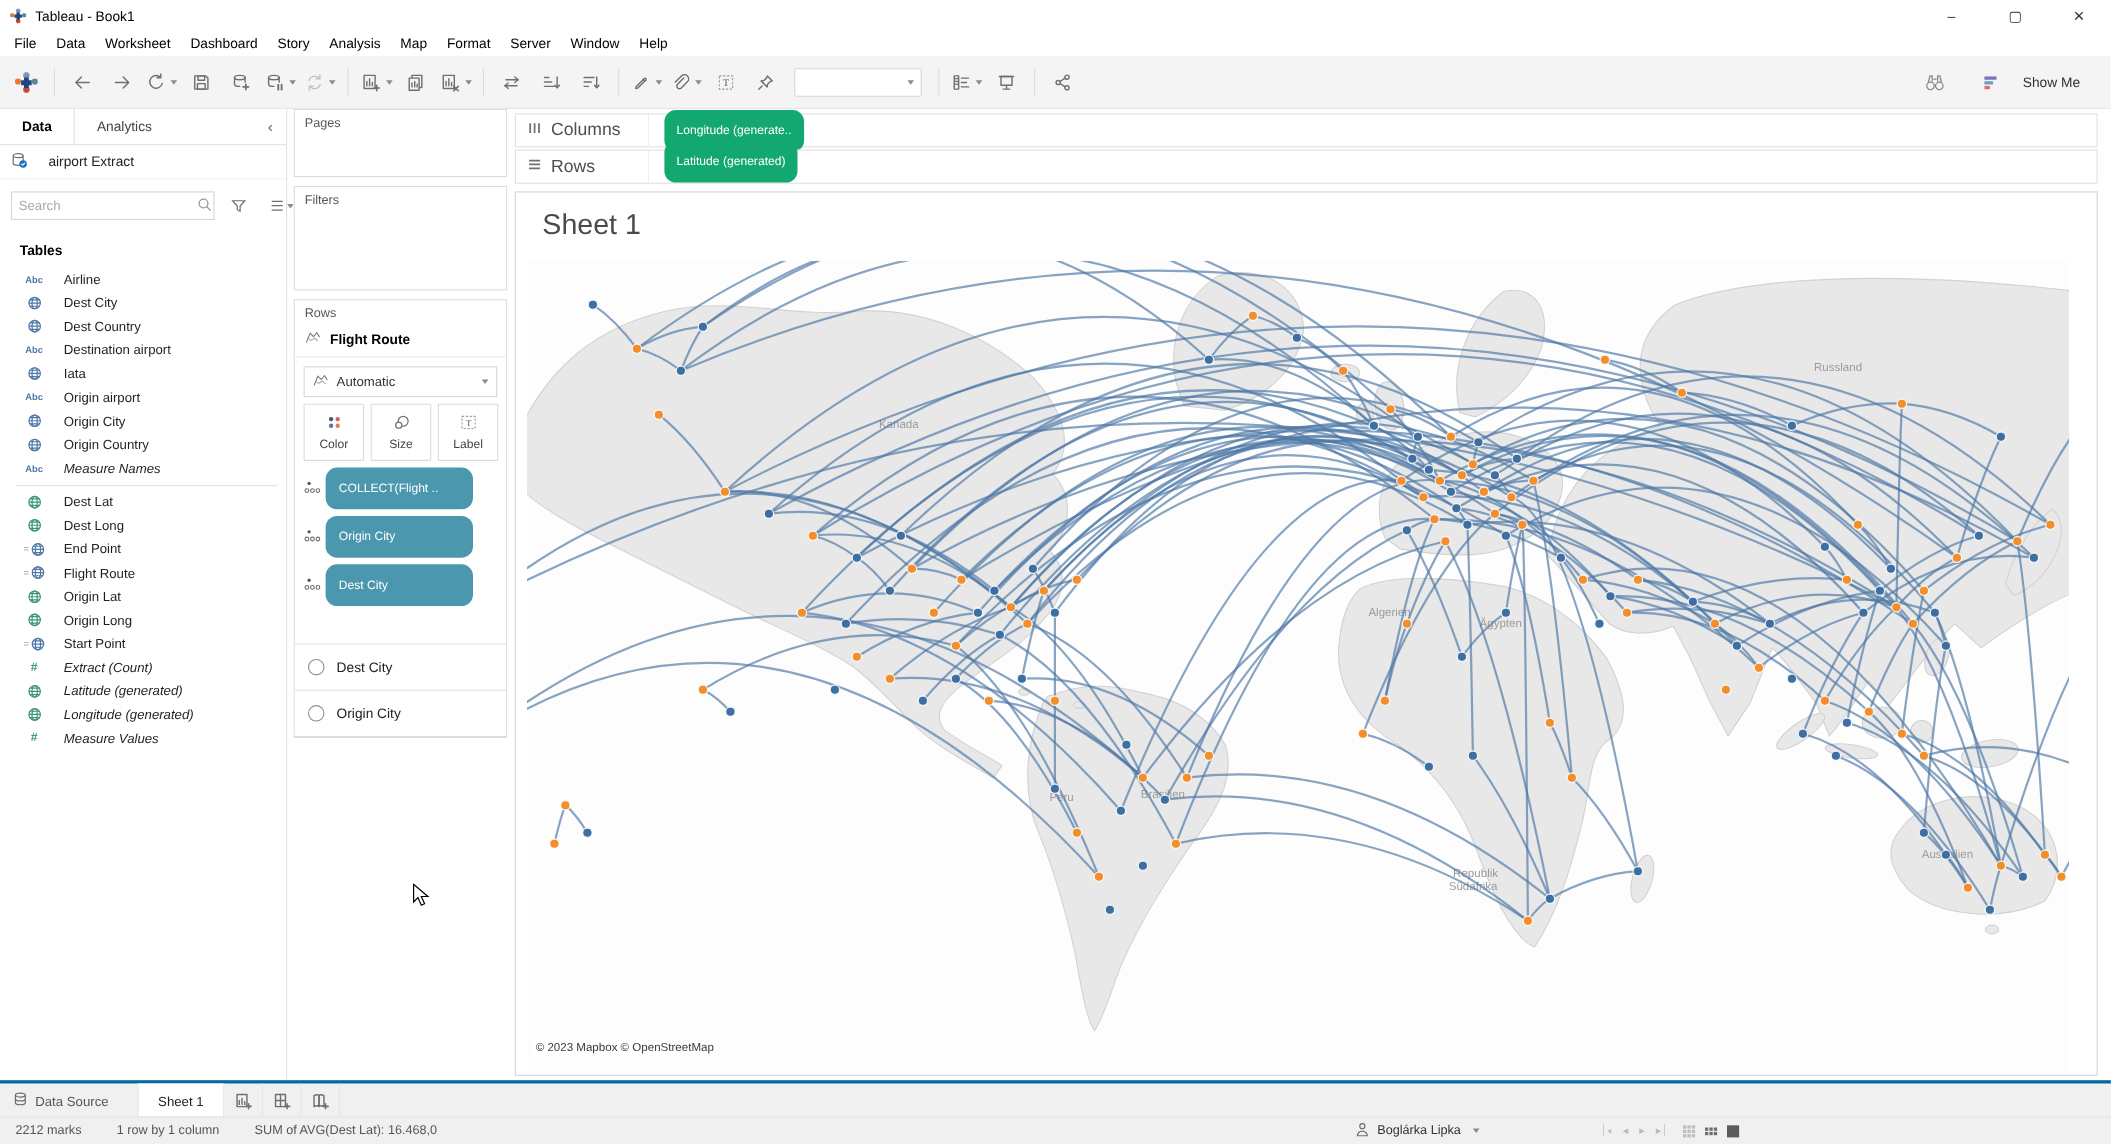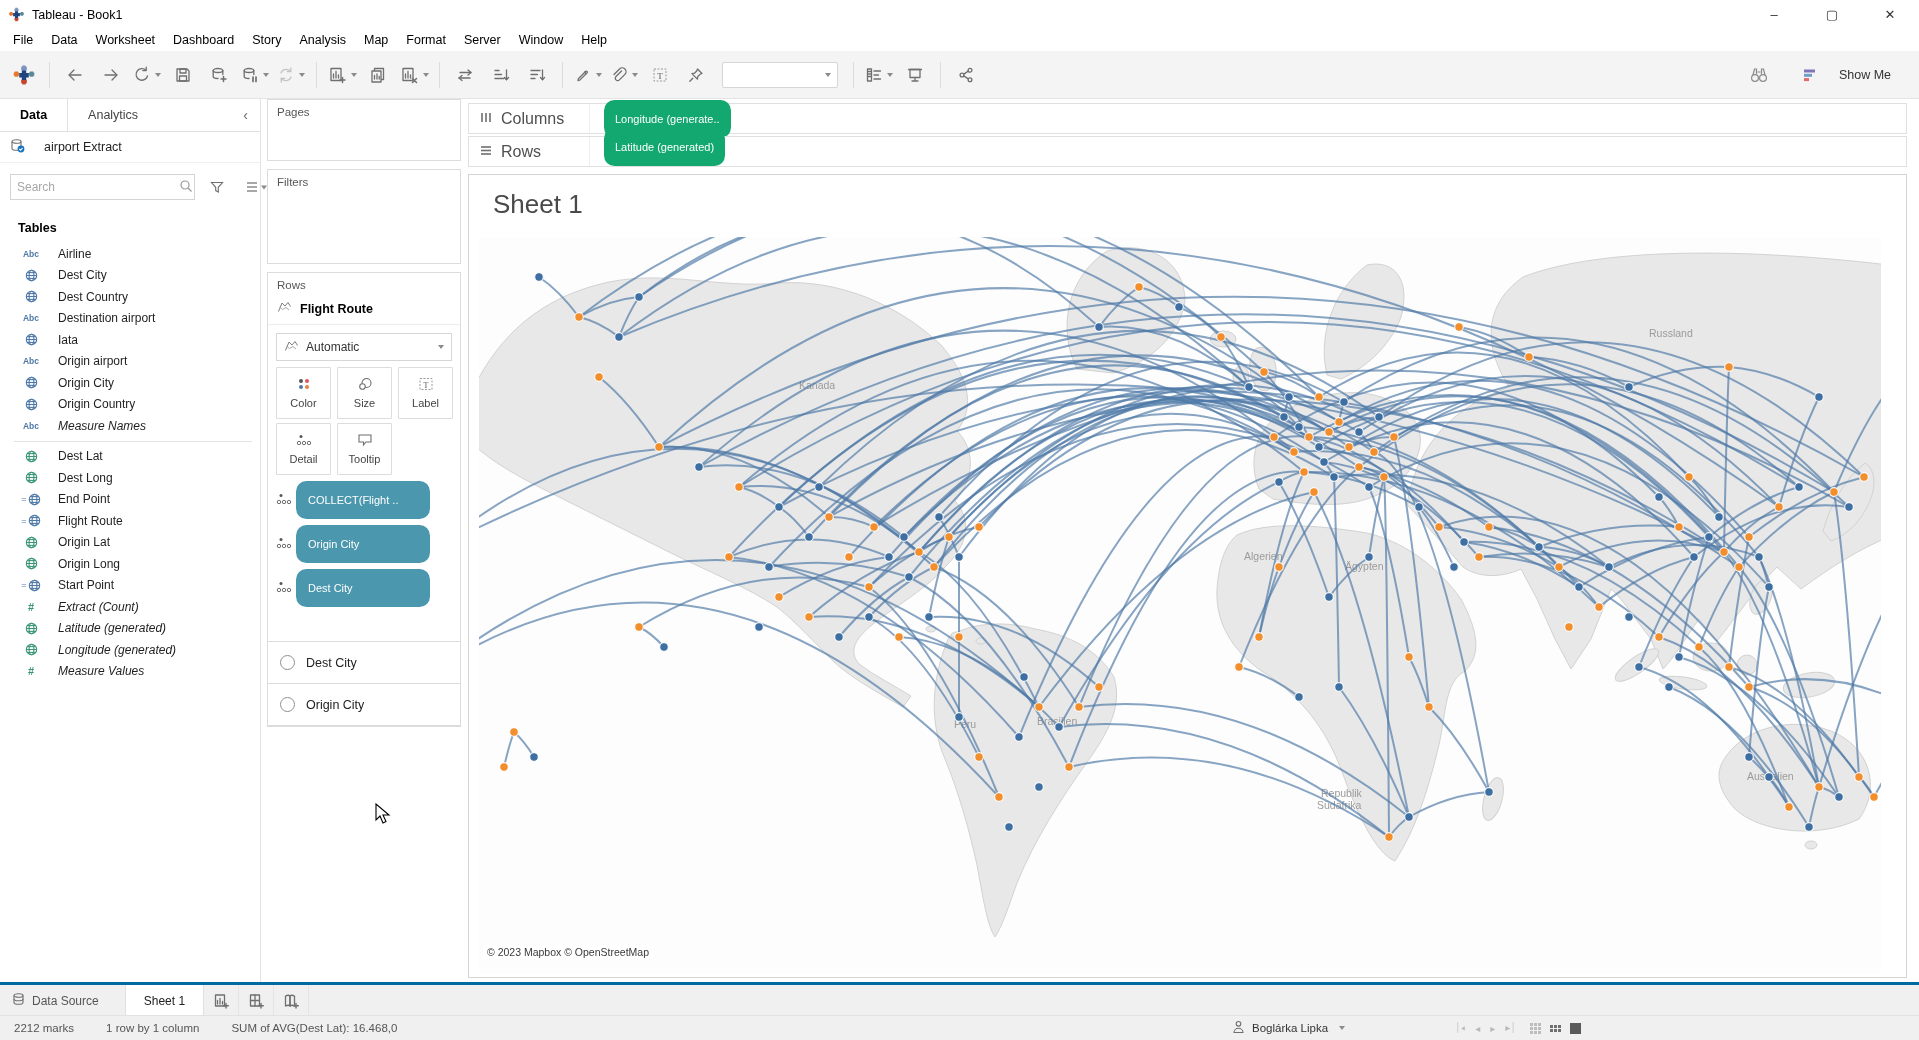--- a/index.html
+++ b/index.html
@@ -688,39 +688,20 @@
                 </g>
               </svg></span>
             <span>Size</span>
           </div>
           <div class="mbtn">
             <span><svg width="16" height="14" viewBox="0 0 16 14">
                 <rect x="2" y="1.5" width="12" height="11" fill="none" stroke="#9a9a9a" stroke-dasharray="2,1.5"></rect>
                 <text x="8" y="10.5" font-size="8" text-anchor="middle" fill="#555" font-family="Liberation Serif,serif">T</text>
               </svg></span>
             <span>Label</span>
-          </div>
-        </div>
-      <div class="markbtns" id="markbtns2">
-          <div class="mbtn">
-            <span><svg width="16" height="14" viewBox="0 0 16 14">
-                <circle cx="5" cy="3.5" r="1.5" fill="#555"></circle>
-                <g fill="none" stroke="#6f6f6f" stroke-width="1">
-                  <circle cx="3" cy="10" r="1.7"></circle>
-                  <circle cx="8" cy="10" r="1.7"></circle>
-                  <circle cx="13" cy="10" r="1.7"></circle>
-                </g>
-              </svg></span>
-            <span>Detail</span>
-          </div>
-          <div class="mbtn">
-            <span><svg width="16" height="14" viewBox="0 0 16 14">
-                <path d="M2,2 h12 v7 h-5 l-2.5,3 v-3 h-4.5 z" fill="none" stroke="#6f6f6f" stroke-width="1.1"></path>
-              </svg></span>
-            <span>Tooltip</span>
           </div>
         </div>
       <div id="markpills">
           <div class="pillrow">
             <span><svg width="16" height="14" viewBox="0 0 16 14">
                 <circle cx="5" cy="3.5" r="1.5" fill="#555"></circle>
                 <g fill="none" stroke="#6f6f6f" stroke-width="1">
                   <circle cx="3" cy="10" r="1.7"></circle>
                   <circle cx="8" cy="10" r="1.7"></circle>
                   <circle cx="13" cy="10" r="1.7"></circle>

